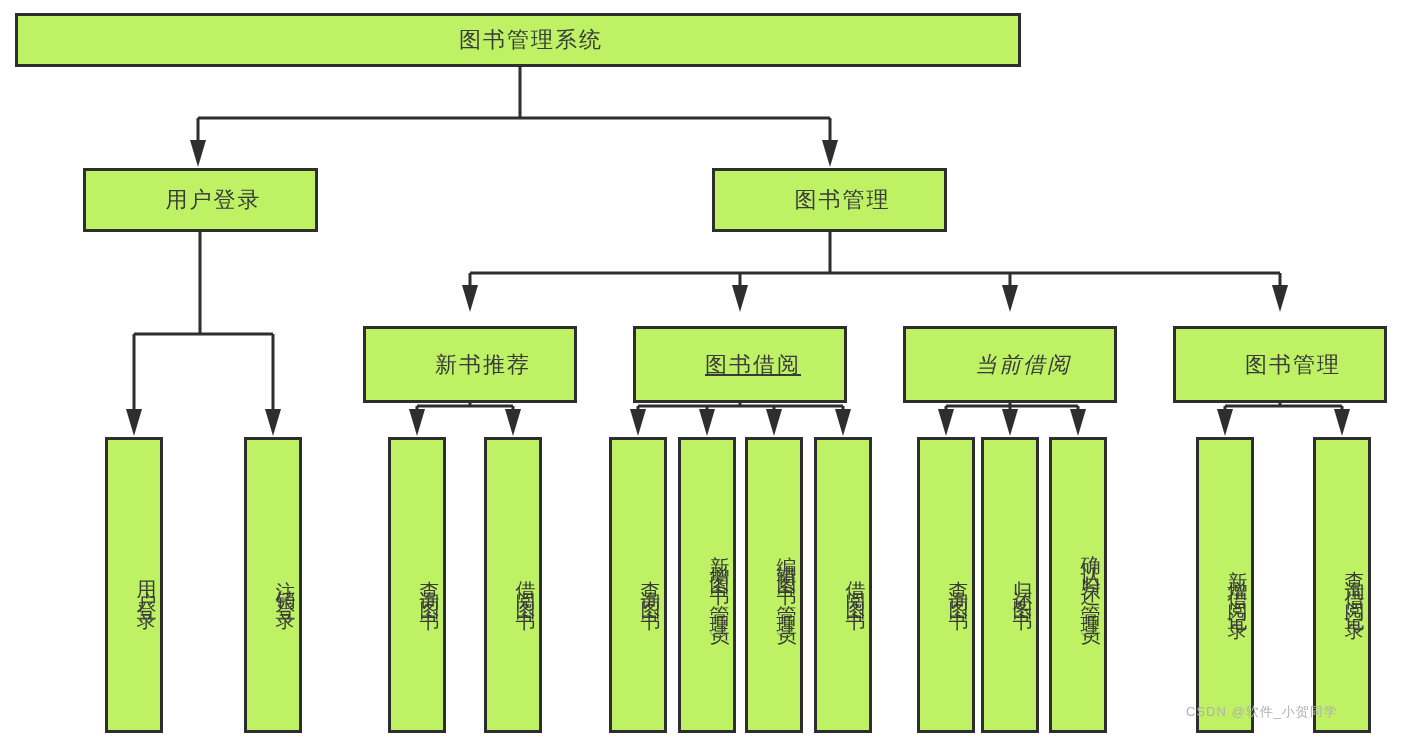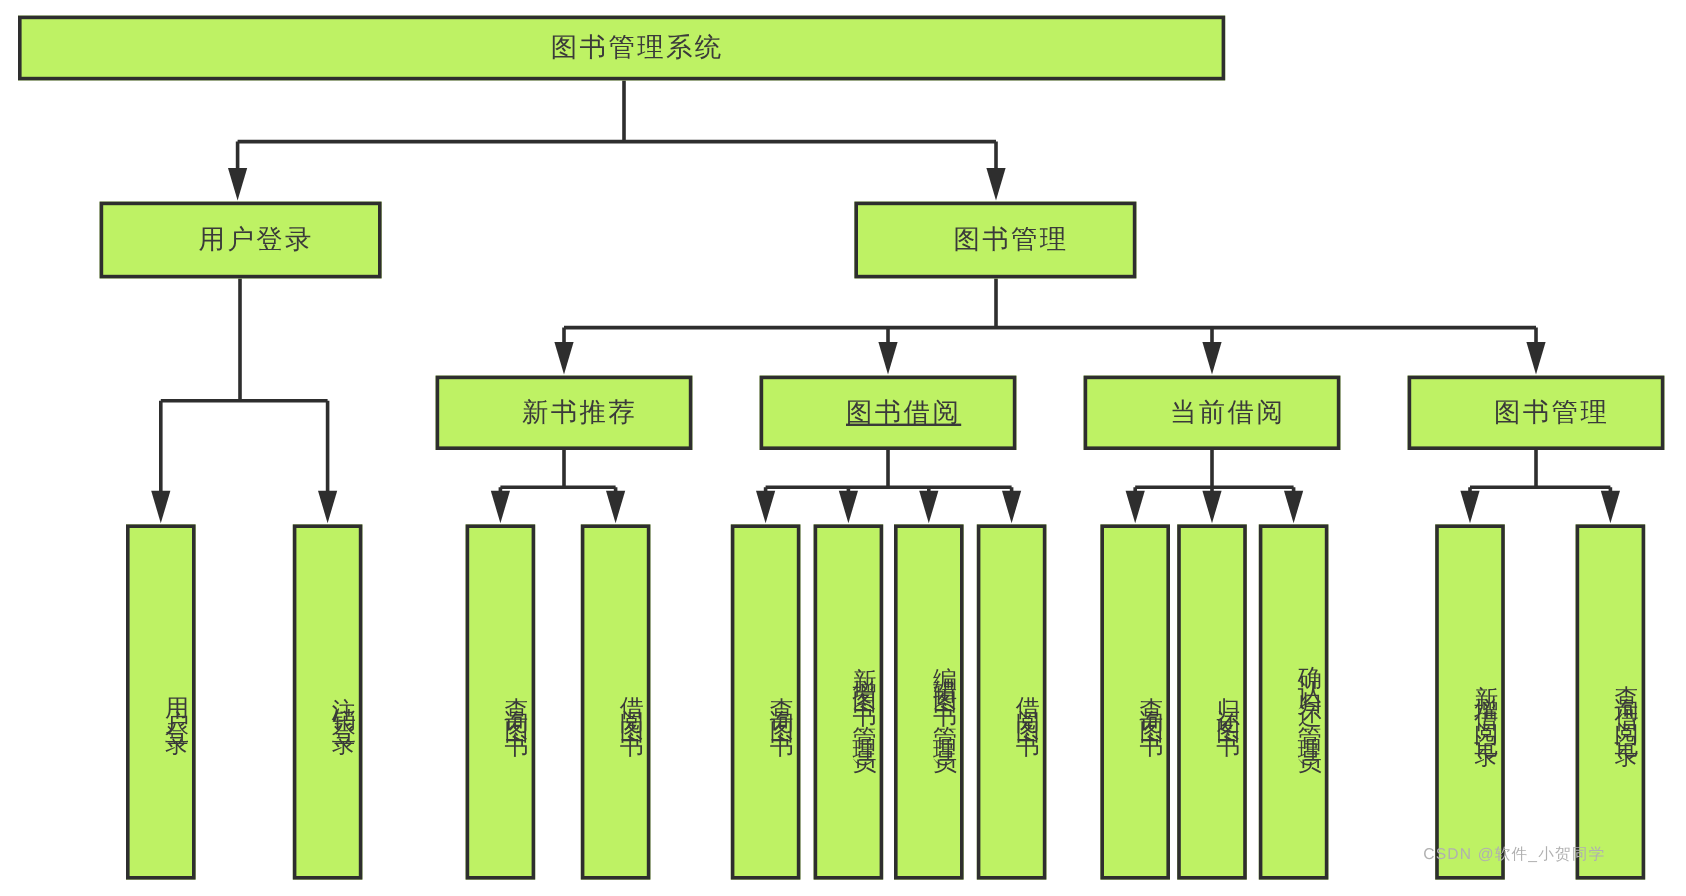--- a/index.html
+++ b/index.html
@@ -20,21 +20,21 @@
   .wires .ah{fill:var(--line);stroke:none;}
   .box{
     position:absolute;background:#bef264;border:3px solid var(--border);
     box-sizing:border-box;display:flex;align-items:center;justify-content:center;
     color:var(--text);
     padding-left:26px;
   }
   .hbox{font-size:22px;letter-spacing:2px;white-space:nowrap;}
   .root{left:15px;top:13px;width:1006px;height:54px;}
   .n2{top:168px;width:235px;height:64px;}
-  .n3{top:313px;width:214px;height:62px;}
+  .n3{top:326px;width:214px;height:77px;}
   .leaf{
     top:437px;width:58px;height:296px;
     writing-mode:vertical-rl;text-orientation:mixed;
     font-size:20px;letter-spacing:0.5em;line-height:1;
   }
   .watermark{
     position:absolute;left:1186px;top:692px;font-size:13px;
     color:var(--watermark);letter-spacing:1px;white-space:nowrap;margin-top:11px;
   }
 </style>
@@ -73,21 +73,21 @@
     <polygon class="ah" points="1334,409 1350,409 1342,436"></polygon>
   </svg>
 
   <div class="box hbox root">图书管理系统</div>
 
   <div class="box hbox n2" style="left:83px;">用户登录</div>
   <div class="box hbox n2" style="left:712px;">图书管理</div>
 
   <div class="box hbox n3" style="left:363px;">新书推荐</div>
   <div class="box hbox n3" style="left:633px;text-decoration:underline;">图书借阅</div>
-  <div class="box hbox n3" style="left:903px;">当前借阅</div>
+  <div class="box hbox n3" style="left:903px;font-style:italic;">当前借阅</div>
   <div class="box hbox n3" style="left:1173px;">图书管理</div>
 
   <div class="box leaf" style="left:105px;">用户登录</div>
   <div class="box leaf" style="left:244px;">注销登录</div>
 
   <div class="box leaf" style="left:388px;">查询图书</div>
   <div class="box leaf" style="left:484px;">借阅图书</div>
 
   <div class="box leaf" style="left:609px;">查询图书</div>
   <div class="box leaf" style="left:678px;">新增图书（管理员）</div>

